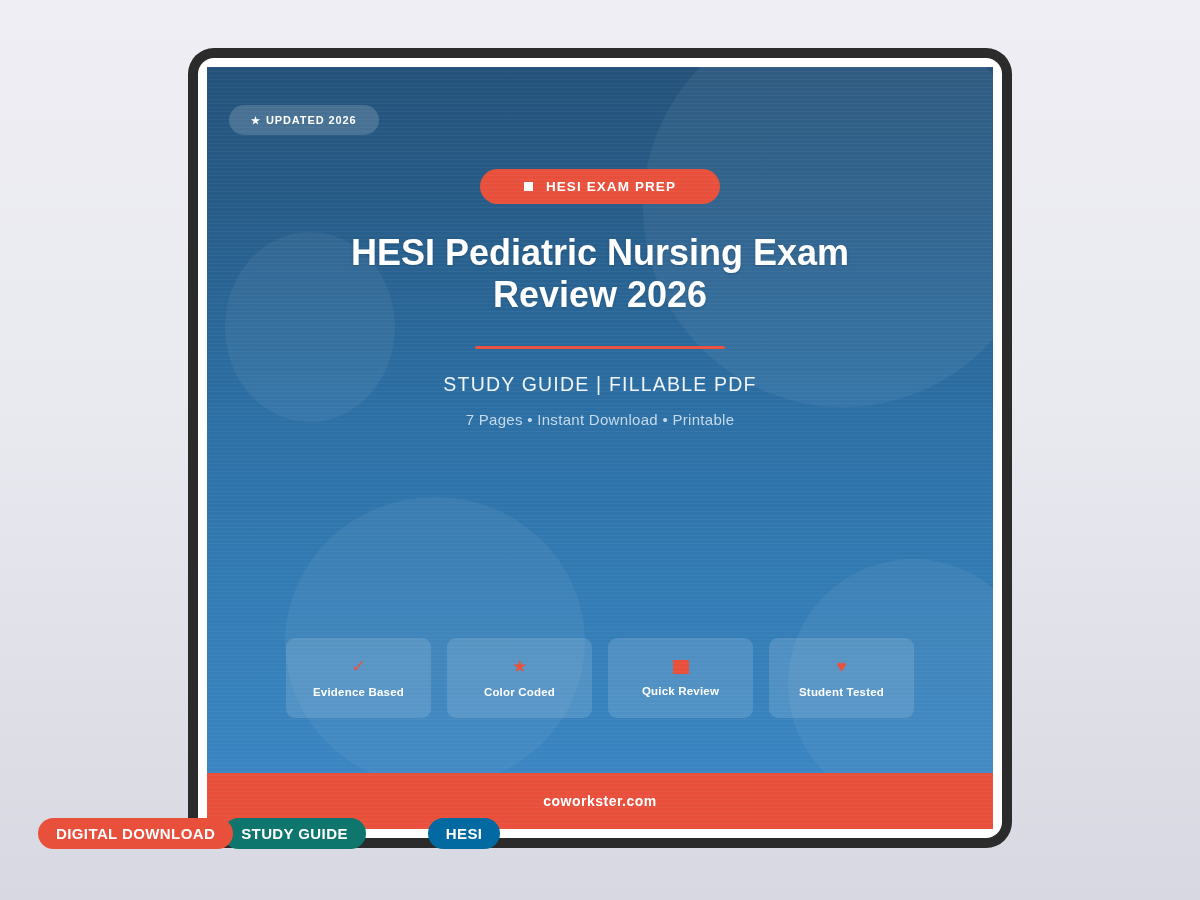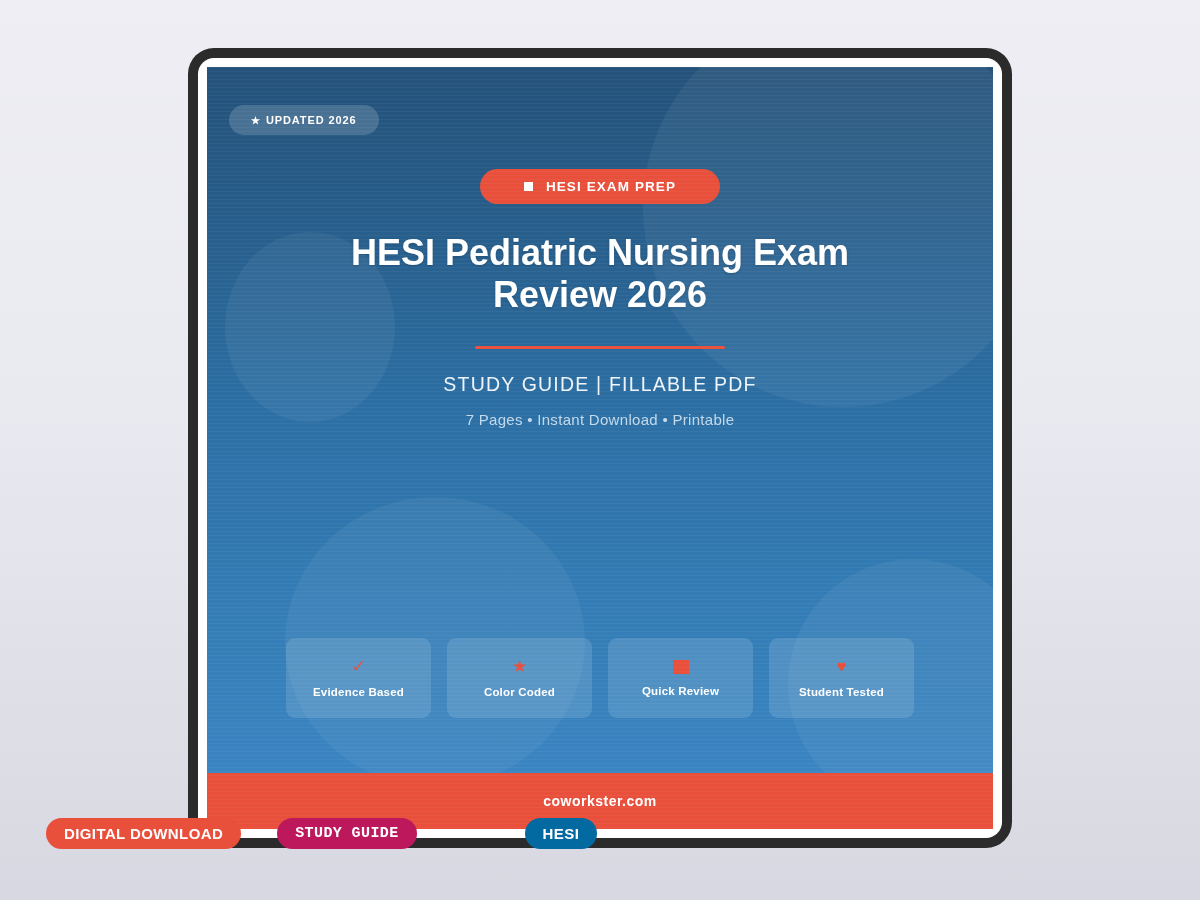--- a/index.html
+++ b/index.html
@@ -203,39 +203,38 @@
     font-size: 14px;
     font-weight: bold;
     letter-spacing: 0.5px;
     position: relative;
     z-index: 7;
   }
 
   
   .ribbons {
     position: absolute;
-    left: 46px;
+    left: 38px;
     top: 818px;
     display: flex;
     align-items: flex-start;
     z-index: 20;
-    gap: 46px;
   }
   .ribbon {
     color: #ffffff;
     font-size: 15px;
     font-weight: bold;
     letter-spacing: 0.4px;
     border-radius: 17px;
     padding: 8px 18px;
     white-space: nowrap;
     line-height: 1;
   }
   .ribbon-1 { background: #e8503c; z-index: 3; }
-  .ribbon-2 { background: #be185d; margin-left: -10px; z-index: 2; font-family: Liberation Mono, monospace; }
+  .ribbon-2 { background: #0f766e; margin-left: -10px; z-index: 2; }
   .ribbon-3 { background: #0369a1; margin-left: 62px; z-index: 1; }
 </style>
 </head>
 <body>
 
 <div class="frame">
   <div class="frame-inner">
     <div class="poster">
 
       <div class="blob blob-tr"></div>

